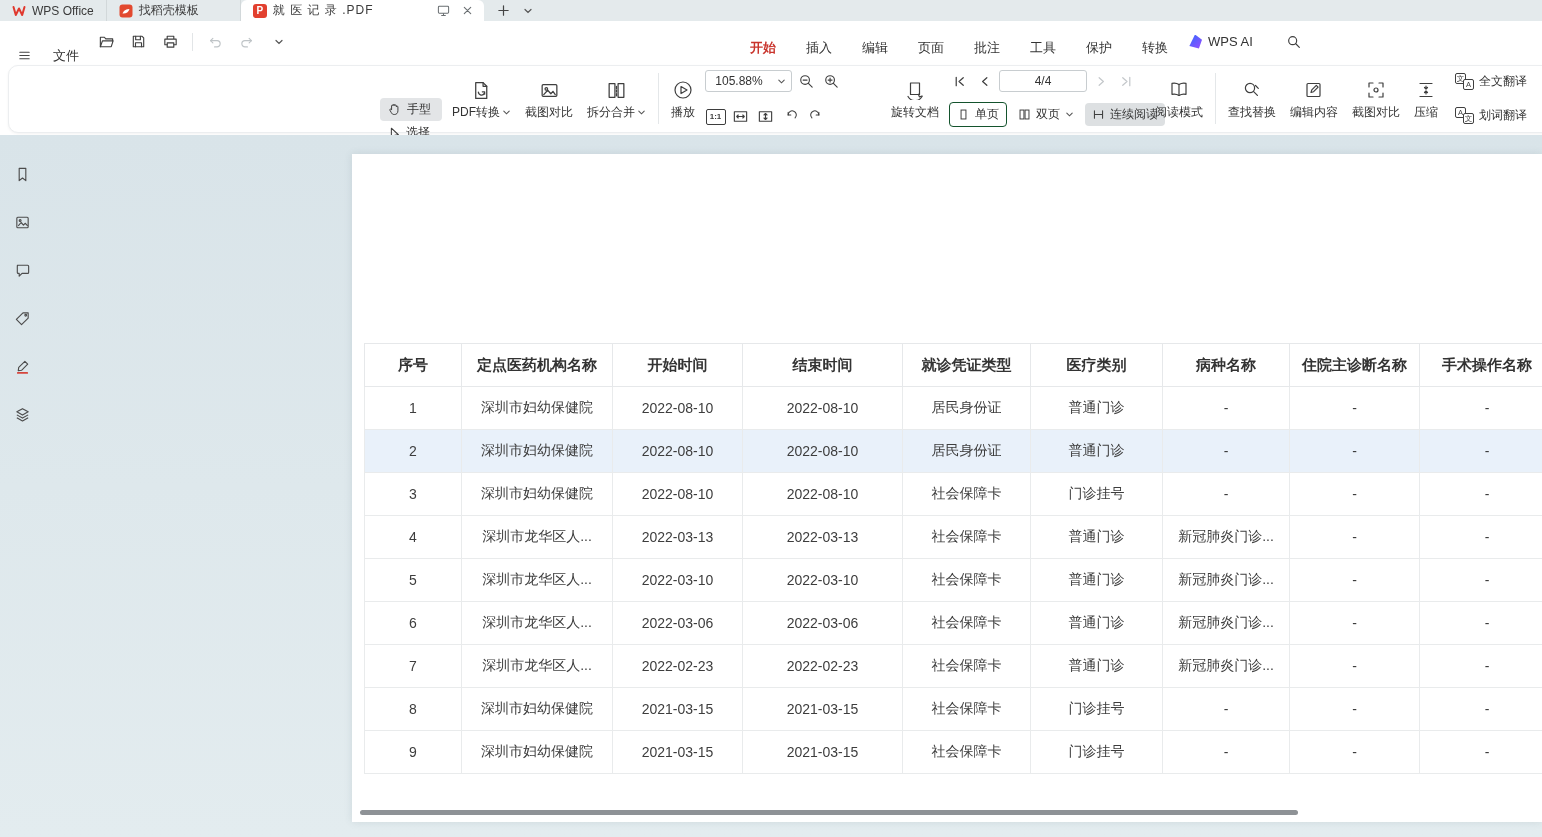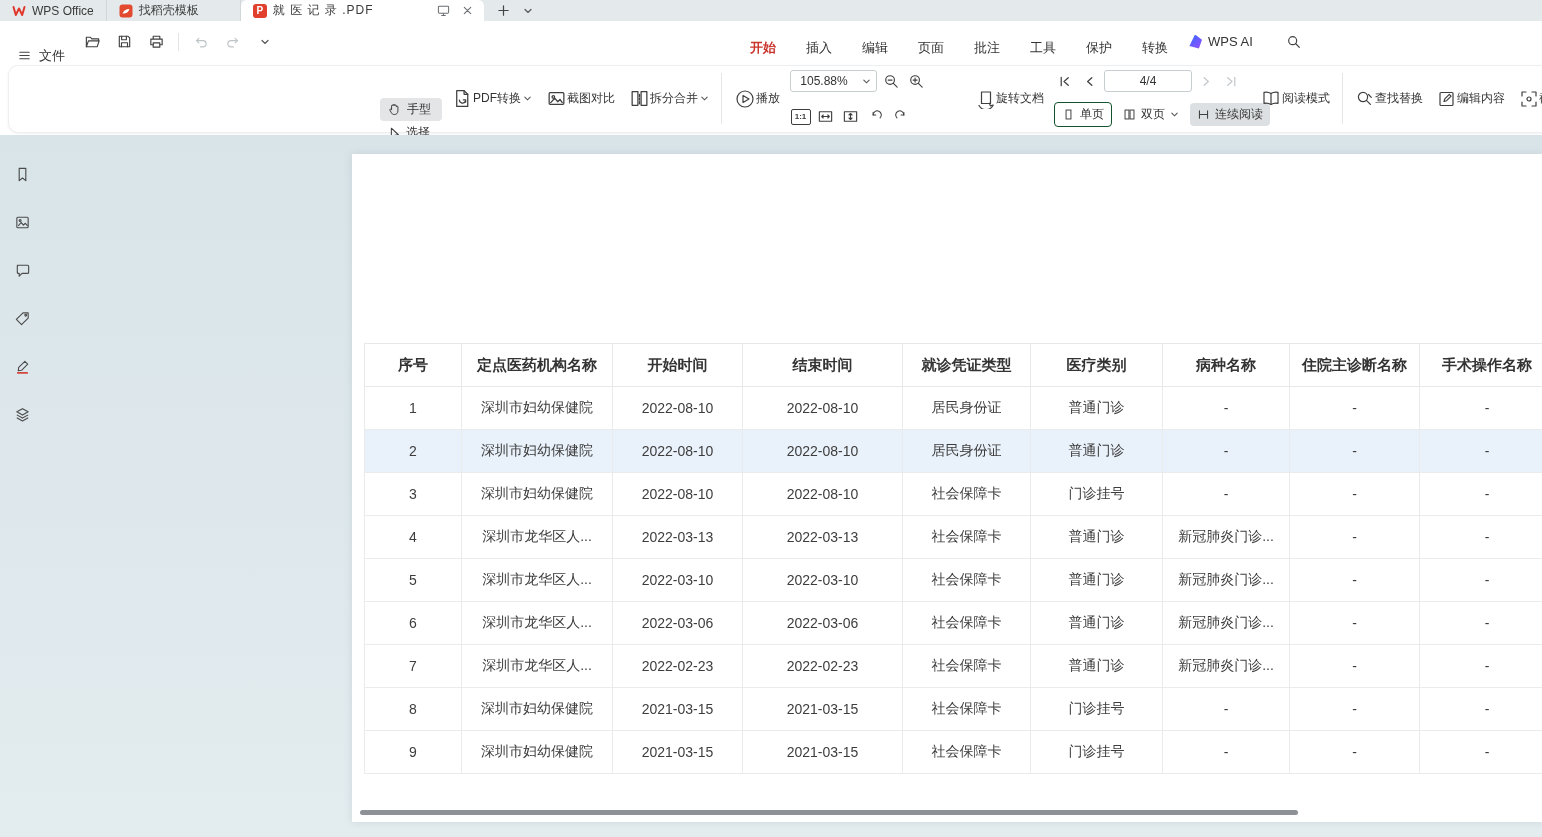--- a/index.html
+++ b/index.html
@@ -14,21 +14,21 @@
   .sqicon { width:14px; height:14px; border-radius:3px; display:flex; align-items:center; justify-content:center; color:#fff; font-size:10px; font-weight:bold; flex:0 0 auto; }
   .tab-title { letter-spacing:1px; }
   .tab-spacer { flex:1; }
   .tab-mini { width:18px; height:16px; display:flex; align-items:center; justify-content:center; border-radius:3px; }
   .newtab-area { display:flex; align-items:center; gap:4px; padding-left:10px; }
   .bar-btn { width:20px; height:18px; display:flex; align-items:center; justify-content:center; border-radius:3px; color:#444; }
 
   
   .menubar { position:absolute; left:0; top:21px; right:0; height:41px; background:#fff; }
   .mb-left { position:absolute; left:10px; top:0; height:100%; display:flex; align-items:center; gap:6px; }
-  .file-btn { display:flex; align-items:center; gap:8px; font-size:13px; color:#333; background:none; border:none; padding:4px 8px; border-radius:4px; cursor:default;margin-top:28px; }
+  .file-btn { display:flex; align-items:center; gap:22px; font-size:13px; color:#333; background:none; border:none; padding:4px 8px; border-radius:4px; cursor:default;margin-top:28px; }
   .mb-ico { width:26px; height:26px; display:flex; align-items:center; justify-content:center; border-radius:4px; }
   .mb-ico.disabled svg { stroke:#bfc4c7; }
   .vdiv2 { width:1px; height:18px; background:#e2e5e7; margin:0 3px; }
   .menu-tabs { position:absolute; left:735px; top:12px; height:100%; display:flex; align-items:flex-start; }
   .menu-tab { font-size:13px; color:#333; padding:6px 15px; cursor:default; white-space:nowrap; }
   .menu-tab.active { color:#c9342c; font-weight:bold; }
   .mb-right { position:absolute; left:1188px; top:0; height:100%; display:flex; align-items:center; gap:28px;justify-content:flex-end; }
   .wpsai { display:flex; align-items:center; gap:6px; font-size:13px; color:#333; }
   .ai-logo { width:14px; height:14px; background:linear-gradient(135deg,#2f6bff,#9b4dff); clip-path:polygon(50% 0,100% 38%,78% 100%,10% 82%); }
 
@@ -37,21 +37,21 @@
   .tb-panel { position:absolute; left:8px; top:3px; right:-12px; bottom:2px; background:#fff; border:1px solid #eceef0; border-radius:10px; box-shadow:0 1px 3px rgba(0,0,0,.05); }
   .tb-content { position:absolute; left:380px; top:7px; bottom:7px; display:flex; align-items:stretch; gap:6px; }
   .vdiv { width:1px; background:#e4e7e9; margin:4px 2px; flex:0 0 auto; }
 
   .stack { display:flex; flex-direction:column; justify-content:space-between; padding:1px 0; }
   .smallbtn { display:flex; align-items:center; gap:5px; font-size:12px; color:#333; padding:3px 7px; border-radius:4px; white-space:nowrap; cursor:default; }
   .smallbtn.selected { background:#e3e5e7;margin-top:28px; }
   .smallbtn.filled { background:#dde0e2; }
   .smallbtn.boxed { border:1px solid #14532d; }
 
-  .bigbtn { display:flex; flex-direction:row; align-items:center; justify-content:center; padding:2px 4px; font-size:12px; color:#333; border-radius:4px; background:none; border:none; white-space:nowrap; cursor:default; }
+  .bigbtn { display:flex; flex-direction:column; align-items:center; justify-content:center; padding:2px 4px; font-size:12px; color:#333; border-radius:4px; background:none; border:none; white-space:nowrap; cursor:default; }
   .bigbtn .ico { height:28px; display:flex; align-items:center; }
   .bigbtn .lbl { display:flex; align-items:center; gap:2px; }
 
   .cluster { display:flex; flex-direction:column; justify-content:space-between; padding:1px 0; }
   .crow { display:flex; align-items:center; gap:4px; }
   .tbico { width:21px; height:21px; display:flex; align-items:center; justify-content:center; border-radius:3px; cursor:default; }
   .onetoone { font-size:8px; font-weight:bold; color:#3d3d3d; border:1.2px solid #3d3d3d; border-radius:2px; width:20px; height:16px; }
   .combo { display:flex; align-items:center; border:1px solid #c8cdd0; border-radius:3px; height:22px; padding:0 5px; background:#fff; gap:10px; }
   .combo input { border:none; outline:none; width:56px; font-size:12px; color:#333; text-align:center; background:transparent; }
   .pageinput { width:88px; height:22px; border:1px solid #c8cdd0; border-radius:3px; text-align:center; font-size:12px; color:#333; outline:none; }

